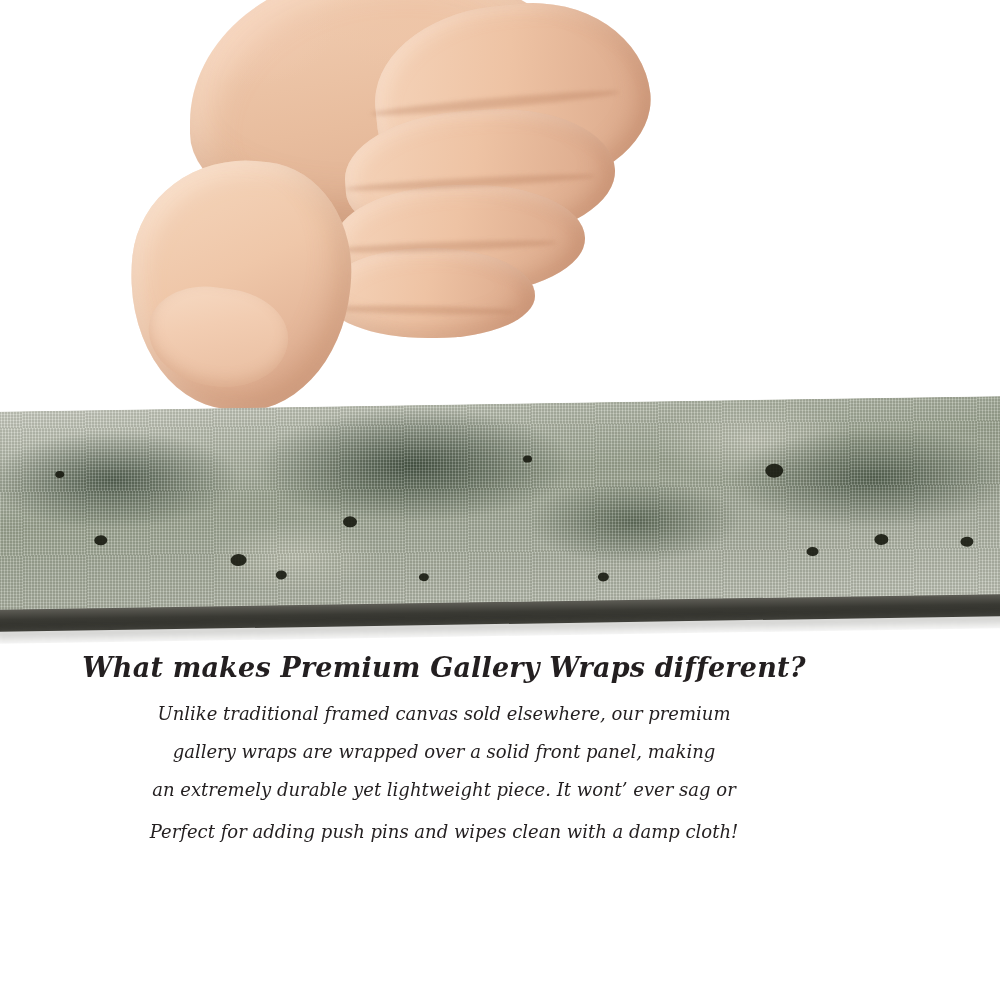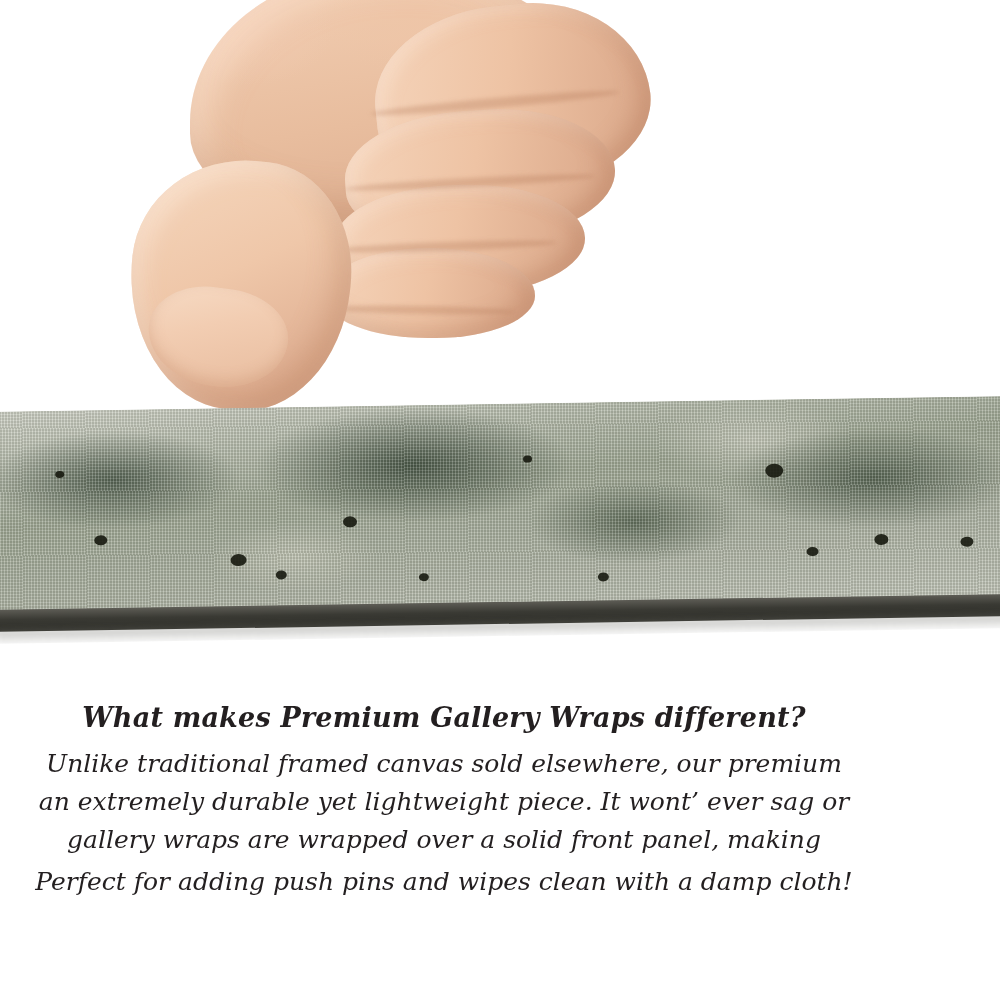--- a/index.html
+++ b/index.html
@@ -154,35 +154,35 @@
     width: 1012px;
     height: 16px;
     background: linear-gradient(180deg, rgba(120,120,112,0.45), rgba(255,255,255,0));
     filter: blur(3px);
   }
 
   
   .caption {
     position: absolute;
     left: 0;
-    top: 702px;
+    top: 652px;
     width: 888px;
     text-align: center;
     color: #231f20;
     font-family: "DejaVu Serif", serif;
     font-style: italic;
   }
   .caption-heading {
     font-size: 27px;
     font-weight: 700;
     letter-spacing: 0.2px;
     margin-bottom: 12px;
   }
   .caption-line {
-    font-size: 25px;
+    font-size: 18px;
     line-height: 38px;
     font-weight: 400;
   }
   .caption-line.last {
     margin-top: 4px;
   }
 </style>
 </head>
 <body>
 
@@ -221,18 +221,18 @@
       </div>
       <div class="canvas-edge"></div>
       <div class="canvas-shadow"></div>
     </div>
 
   </div>
 
   <div class="caption">
     <div class="caption-heading">What makes Premium Gallery Wraps different?</div>
     <div class="caption-line">Unlike traditional framed canvas sold elsewhere, our premium</div>
+    <div class="caption-line">gallery wraps are wrapped over a solid front panel, making</div>
     <div class="caption-line">an extremely durable yet lightweight piece. It wont’ ever sag or</div>
-    <div class="caption-line">gallery wraps are wrapped over a solid front panel, making</div>
     <div class="caption-line last">Perfect for adding push pins and wipes clean with a damp cloth!</div>
   </div>
 
 </div>
 
 </body></html>

